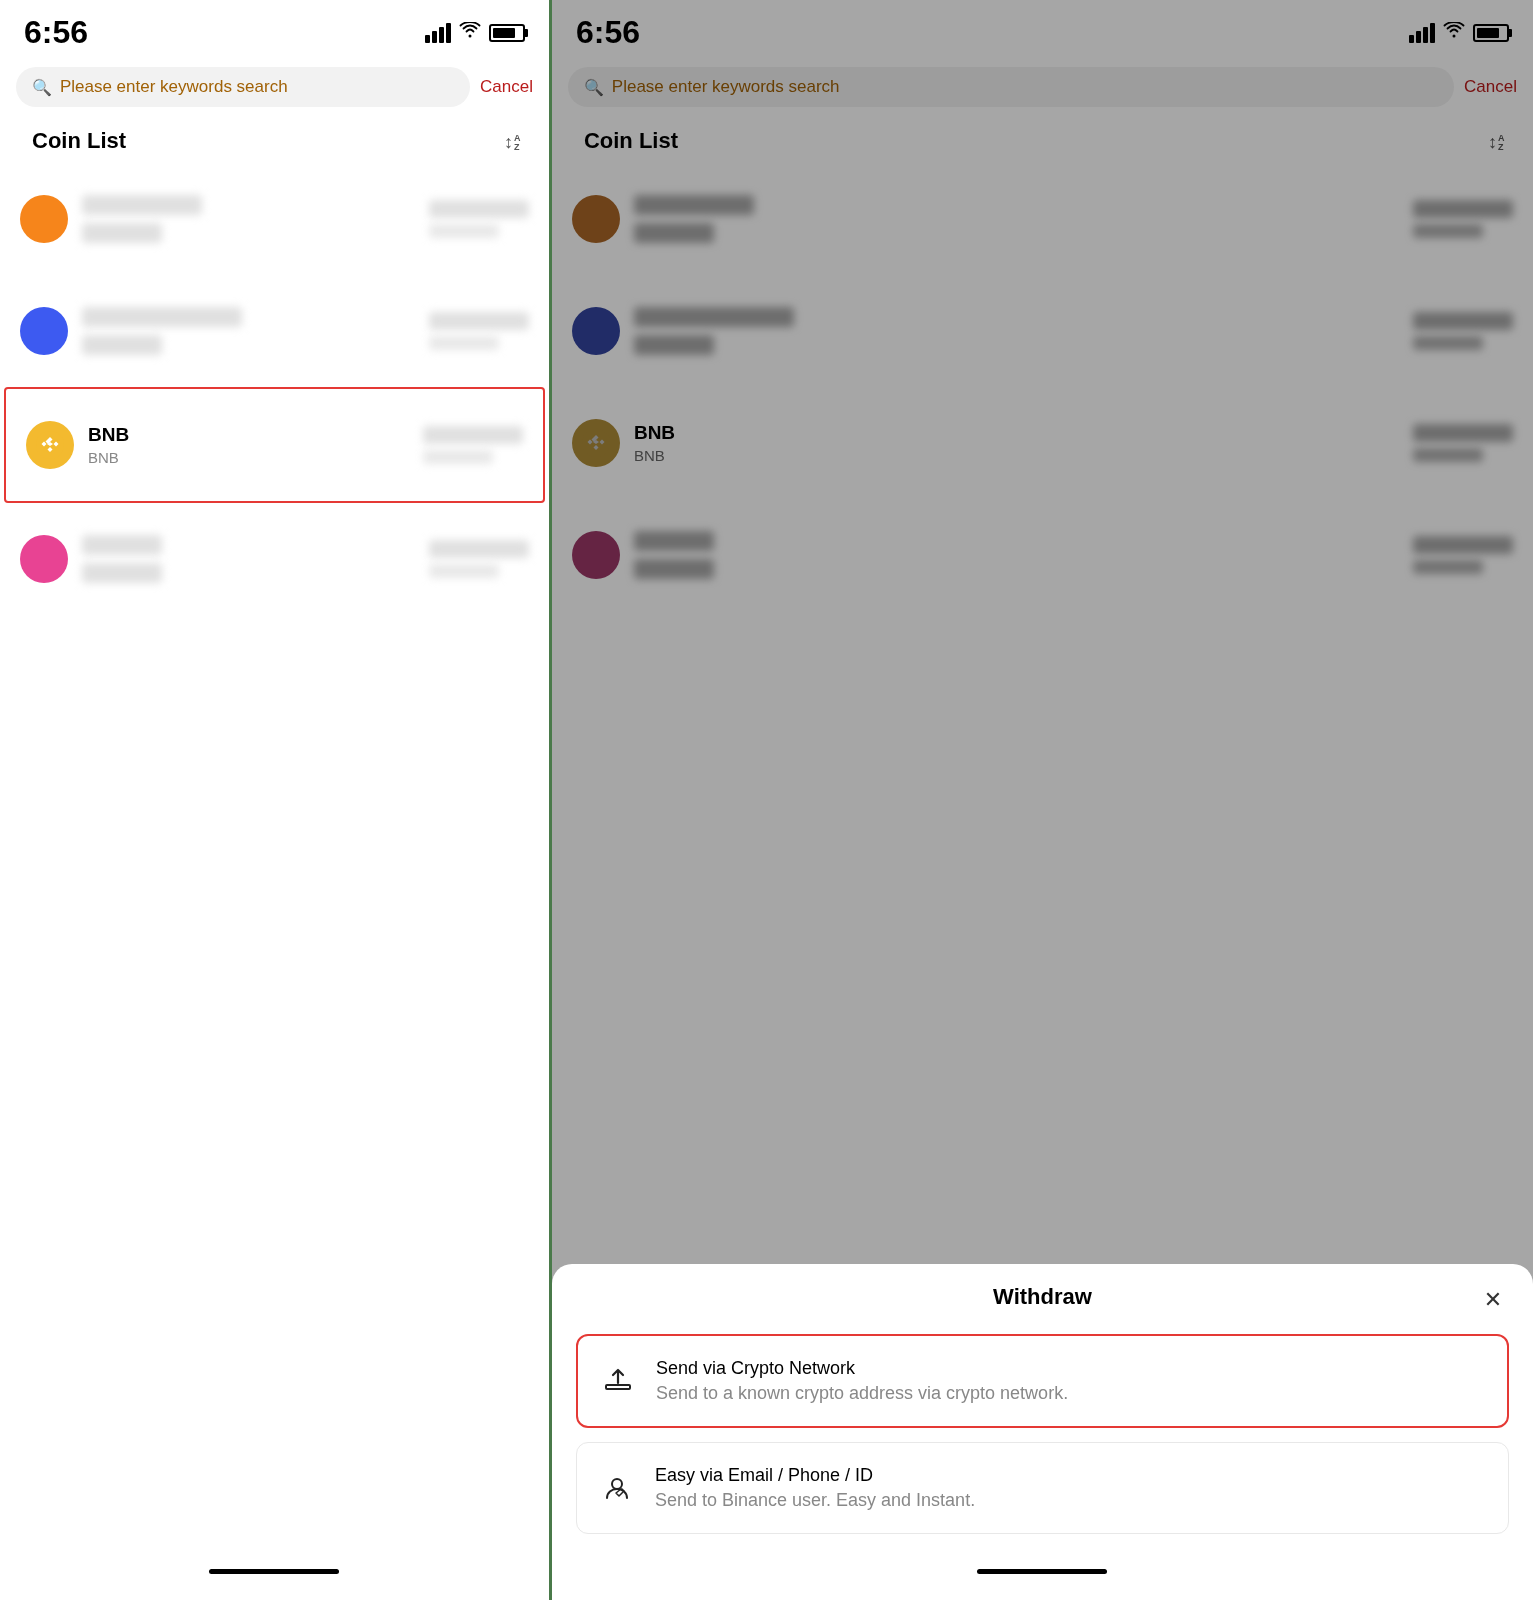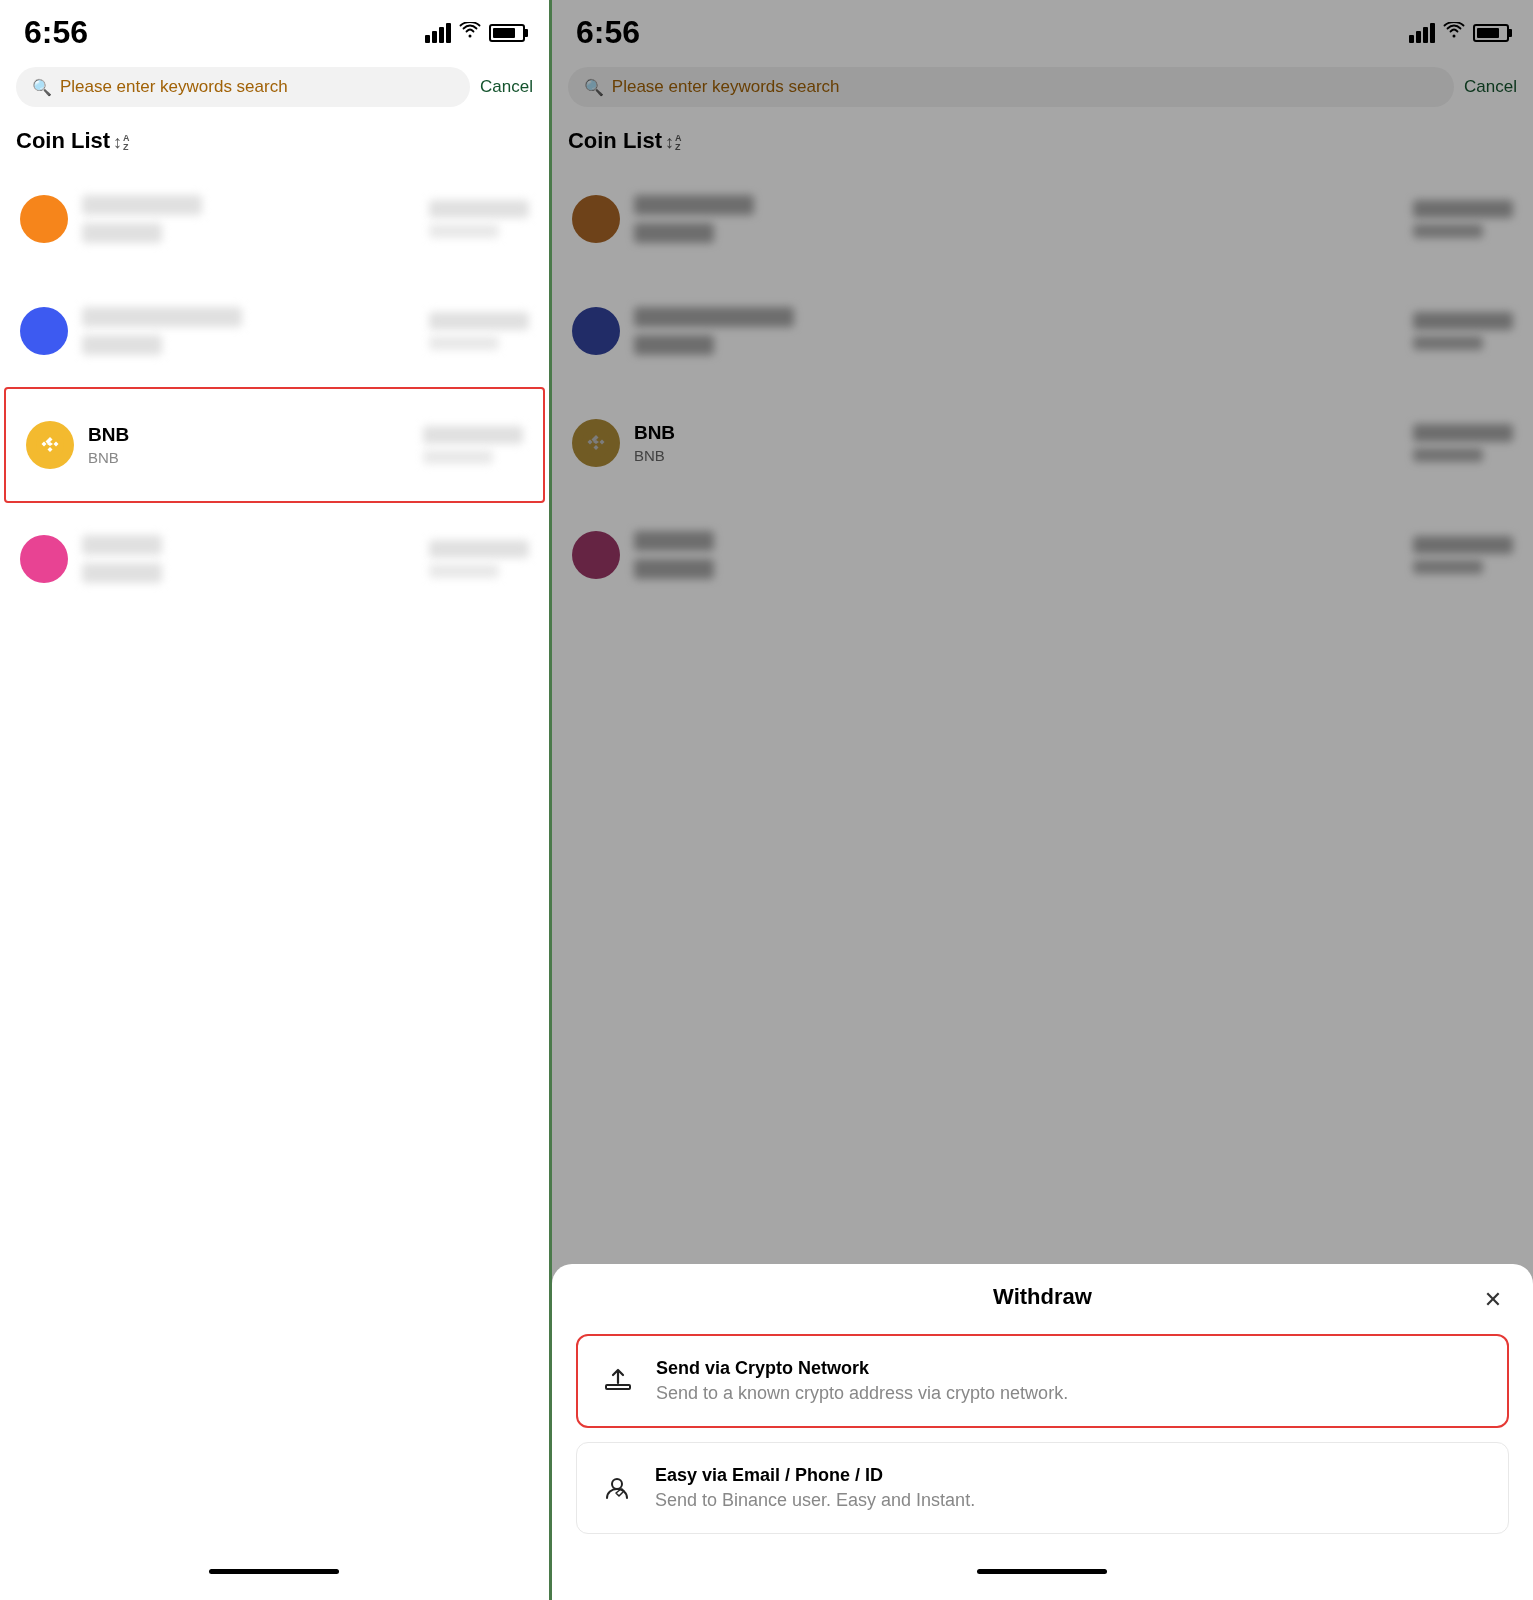--- a/index.html
+++ b/index.html
@@ -132,32 +132,32 @@
       color: #999;
       font-size: 16px;
     }
 
     .search-placeholder {
       color: #a16207;
       font-size: 17px;
     }
 
     .cancel-btn {
-      color: #14532d;
+      color: #b91c1c;
       font-size: 17px;
       font-weight: 400;
       cursor: pointer;
     }
 
     
     .coin-list-header {
       display: flex;
-      justify-content: flex-start;
-      align-items: center;
-      padding: 12px 20px 8px 16px;
+      justify-content: space-between;
+      align-items: center;
+      padding: 12px 20px 8px 32px;
     }
 
     .coin-list-title {
       font-size: 22px;
       font-weight: 600;
       color: #000;
     }
 
     .sort-icon {
       width: 28px;
@@ -344,21 +344,21 @@
       align-items: center;
       justify-content: center;
       font-size: 24px;
       color: #222;
     }
 
     .option-content {}
 
     .option-title {
       font-size: 18px;
-      font-weight: 700;
+      font-weight: 400;
       color: #000;
       margin-bottom: 4px;
     }
 
     .option-subtitle {
       font-size: 18px;
       color: #888;
     }
 
     

